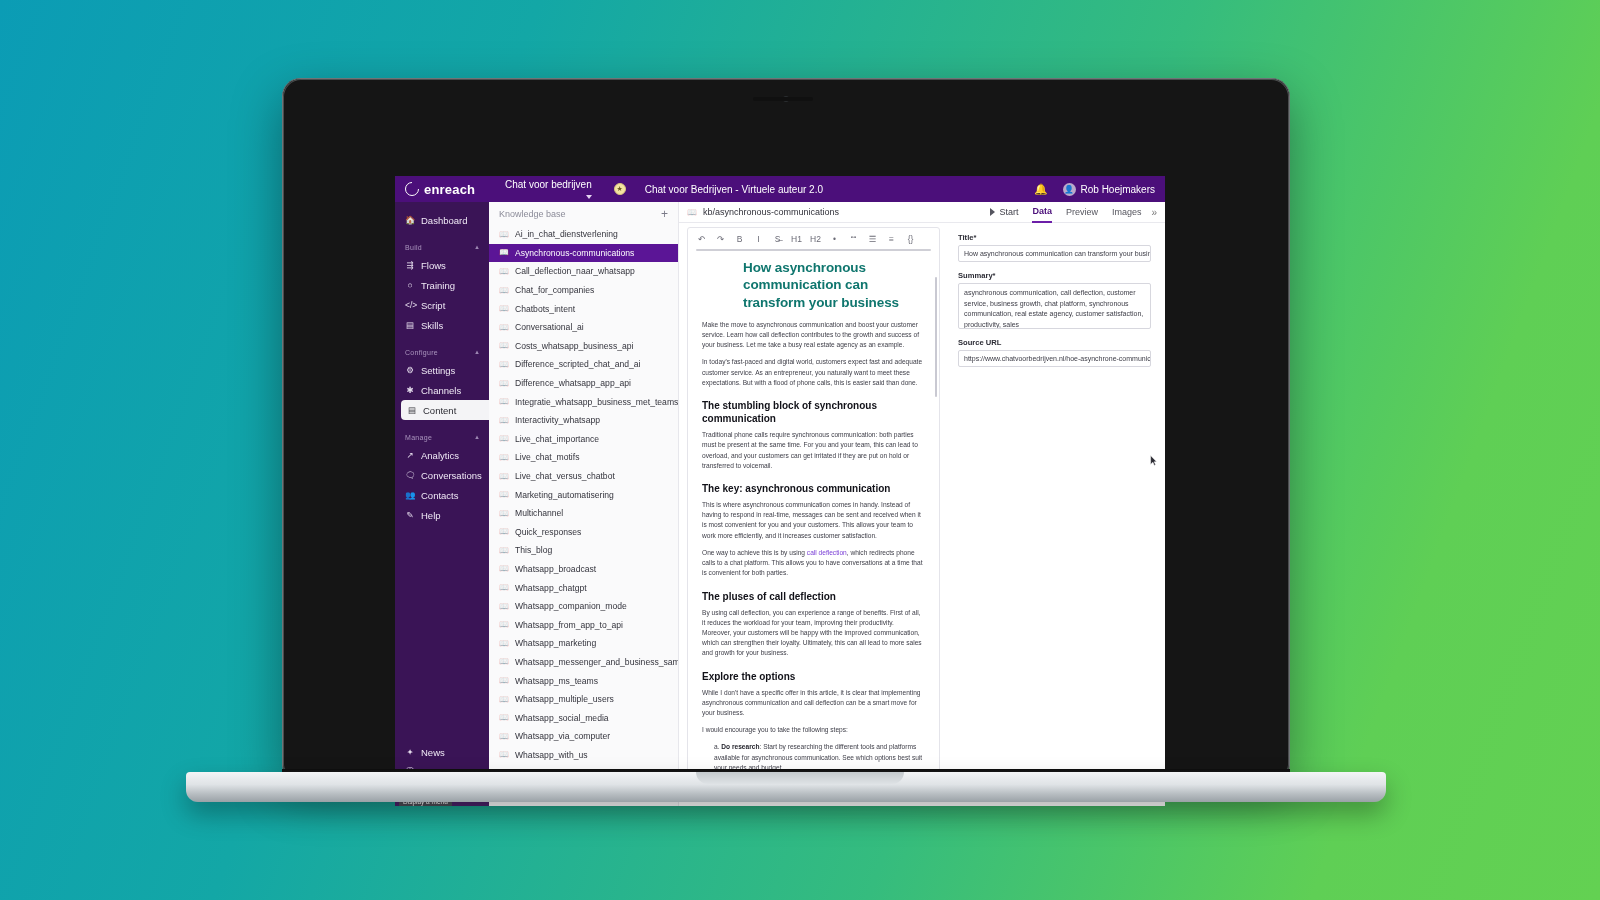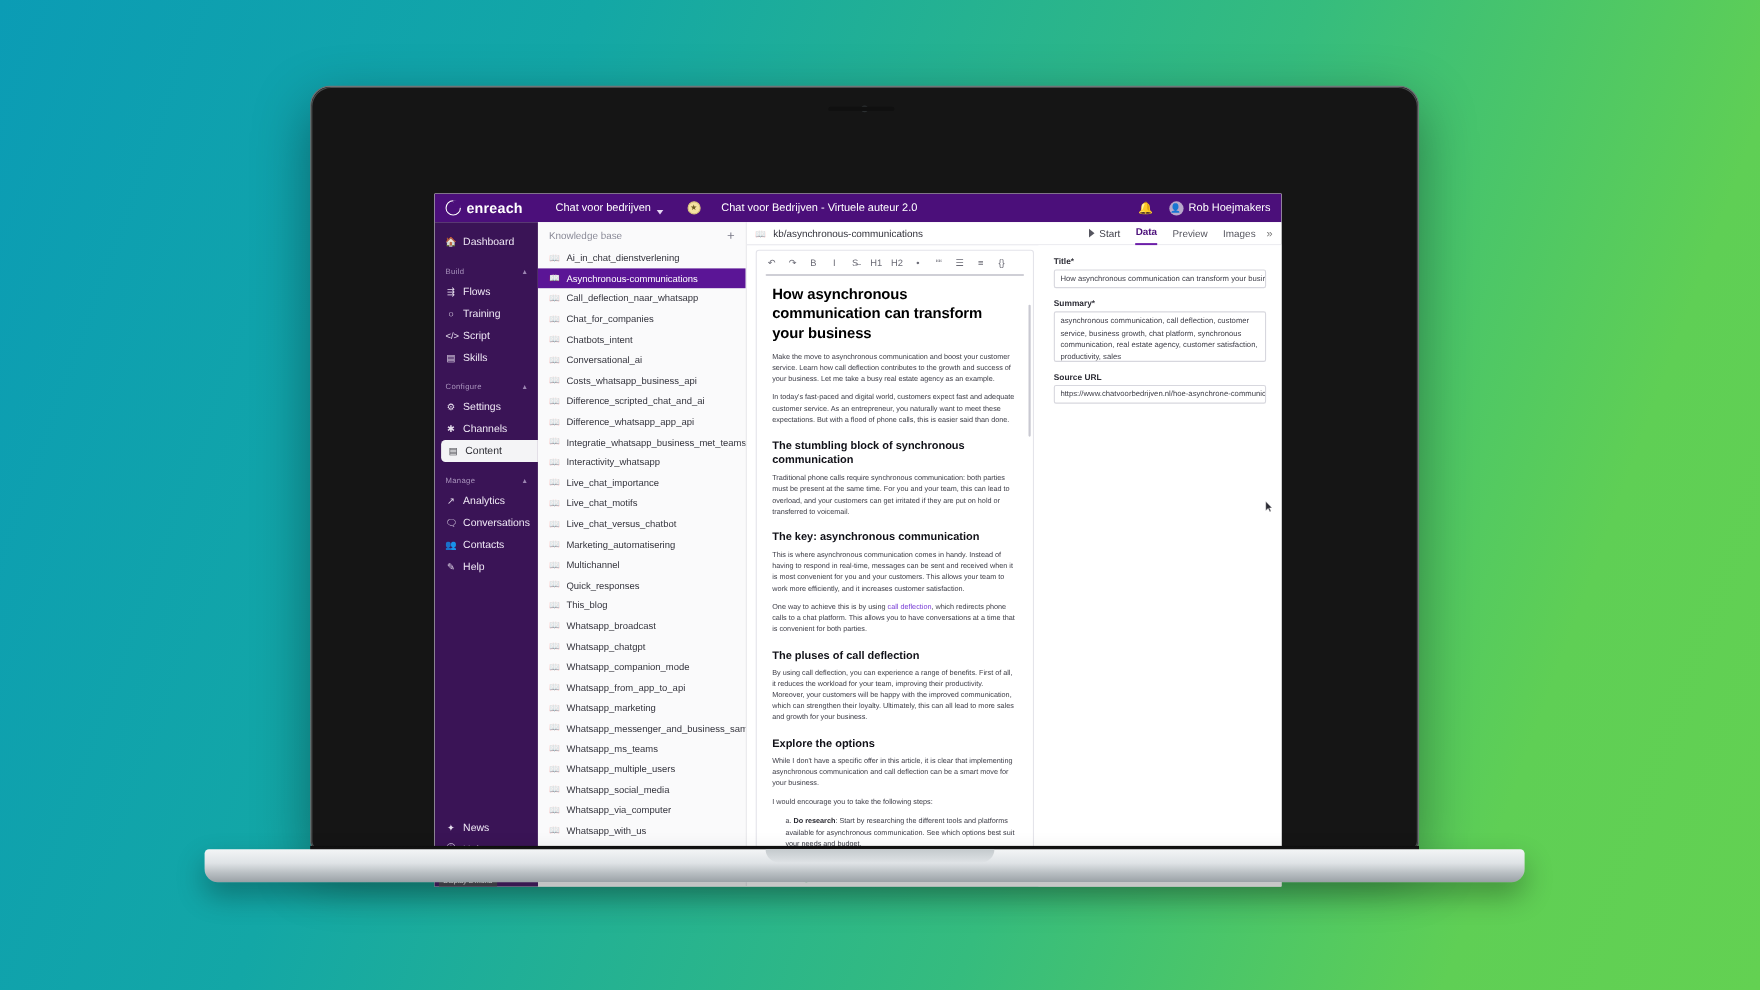--- a/index.html
+++ b/index.html
@@ -72,21 +72,21 @@
   }
   .logo-mark::after{
     content:""; position:absolute; right:-1px; top:-1px; width:7px; height:7px;
     background:#4b0f7a; transform: rotate(0deg);
   }
   .logo-mark::before{
     content:""; position:absolute; right:1px; top:1px; width:5px; height:1.7px;
     background:#fff; transform: rotate(45deg);
   }
   .logo-text { font-size: 13px; font-weight: 700; letter-spacing: .2px; }
-  .tb-select { display:flex; align-items:flex-end; gap:5px; font-size:10px; margin-left: 6px; }
+  .tb-select { display:flex; align-items:flex-end; gap:5px; font-size:10px; margin-left: 6px; flex-direction: column; }
   .caret-down { width:0;height:0;border-left:3.5px solid transparent;border-right:3.5px solid transparent;border-top:4px solid #e5d6f2; }
   .tb-agent { display:flex; align-items:center; gap:19px; font-size:10px; margin-left:22px; }
   .agent-dot { width:12px;height:12px;border-radius:50%;background:#f4e3a1;border:1px solid #d9c47e;
                display:flex;align-items:center;justify-content:center;font-size:7px;color:#6b5a20;}
   .tb-right { margin-left:auto; display:flex; align-items:center; gap:14px; }
   .bell { font-size: 11px; }
   .tb-user { display:flex; align-items:center; gap:5px; font-size:10px; }
   .tb-avatar { width:13px;height:13px;border-radius:50%;background:#b9a9cb;
                display:flex;align-items:center;justify-content:center;font-size:8px;color:#4b0f7a;}
 
@@ -160,21 +160,21 @@
   #editor-body { flex: 1; display: flex; min-height: 0; }
 
   
   #doc-pane { width: 265px; flex: 0 0 265px; display:flex; flex-direction:column; min-height:0;
               padding: 4px 4px 0 8px; }
   #doc-card { flex:1; border:1px solid #e4e4ea; border-radius: 3px; display:flex; flex-direction:column; min-height:0; background:#fff; }
   #tool-bar { display:flex; align-items:center; gap: 0; height: 21px; padding: 0 4px; flex: 0 0 21px; }
   .tool { width: 19px; text-align:center; font-size: 8.5px; color:#6b6b76; }
   #tool-rule { height: 2px; background:#cfcfd6; margin: 0 8px 0 8px; border-radius:1px; }
   #doc-scroll { flex:1; overflow:hidden; padding: 8px 14px 0 14px; position: relative; }
-  #doc-scroll h1 { font-size: 13.5px; line-height: 1.28; color:#000000; font-weight: 700; margin-bottom: 9px; letter-spacing:-.1px; }
+  #doc-scroll h1 { font-size: 13.5px; line-height: 1.28; color:#0f766e; font-weight: 700; margin-bottom: 9px; letter-spacing:-.1px;margin-left:41px; }
   #doc-scroll h2 { font-size: 10px; line-height: 1.3; color:#111118; font-weight: 700; margin: 11px 0 5px; }
   #doc-scroll p { font-size: 6.6px; line-height: 1.55; color:#3d3d47; margin-bottom: 7px; }
   #doc-scroll ul { list-style:none; margin: 0 0 4px 12px; }
   #doc-scroll li { font-size: 6.6px; line-height: 1.55; color:#3d3d47; margin-bottom: 3px; }
   #doc-scroll li b { font-weight: 700; color:#25252d; }
   .inline-link { color: #7a3fd6; }
   #doc-sb { position:absolute; right: 2px; top: 26px; width: 2px; height: 120px; background:#c9c9d2; border-radius:2px; }
   #doc-status { height: 17px; display:flex; align-items:center; gap: 6px; padding: 0 8px; flex:0 0 17px; }
   .save-btn { display:flex; align-items:center; gap:4px; font-size:7.5px; color:#a6a6b0; }
   .check-grey { color:#8fbf72; font-size: 8px; }

